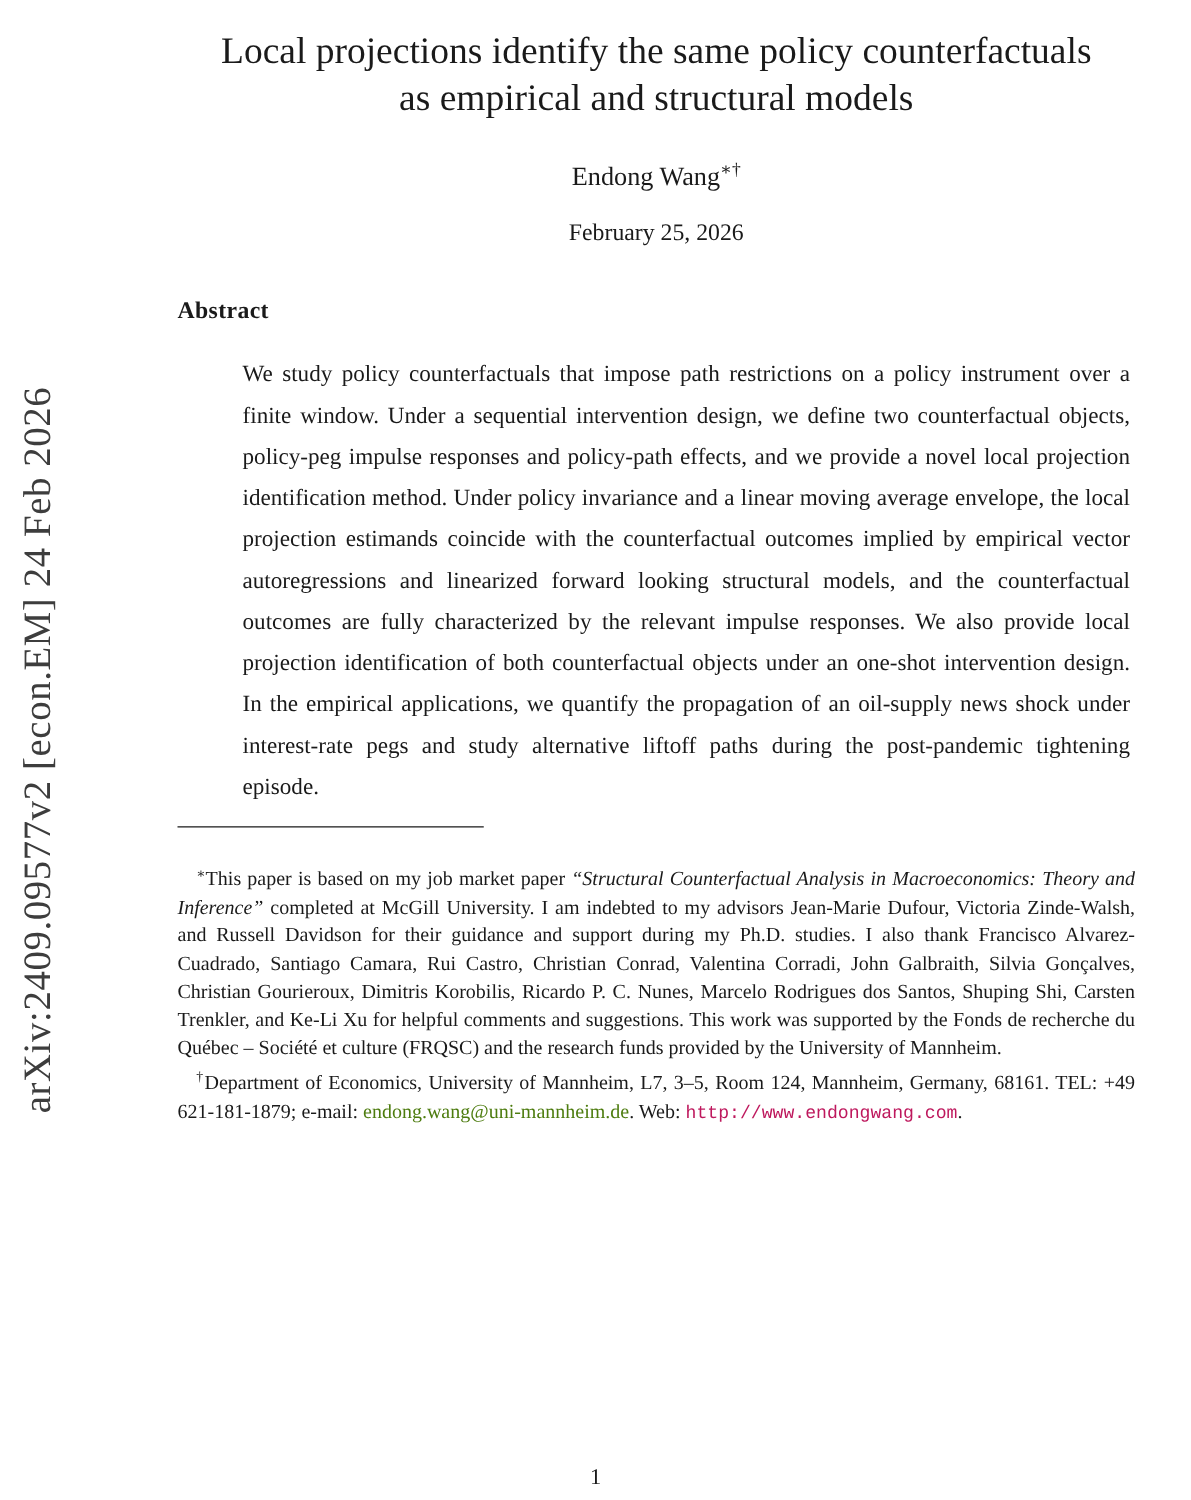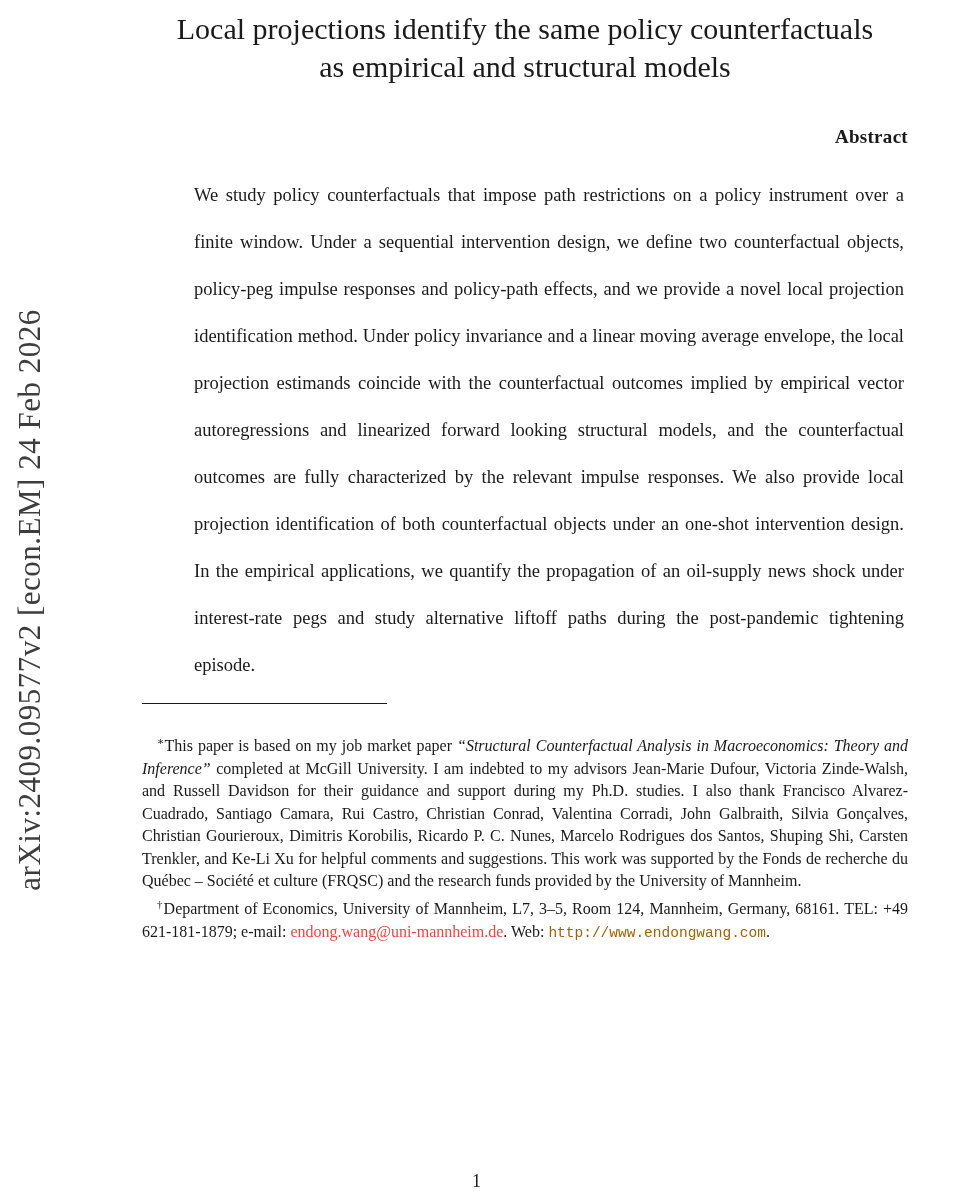--- a/index.html
+++ b/index.html
@@ -15,38 +15,38 @@
     position: absolute;
     top: 600px; left: 30px;
     transform: translate(-50%, -50%) rotate(-90deg);
     white-space: nowrap;
     font-size: 31px;
     letter-spacing: 0.5px;
     color: #3d3d3d;
   }
   .content {
     position: absolute;
-    left: 142px; top: 0;
+    left: 142px; top: 12px;
     width: 766px;
   }
   .title {
     font-size: 30px;
     font-weight: 400;
     text-align: center;
     line-height: 38px;
     margin: 10px auto 0;
     max-width: 700px;
   }
   .author { text-align: center; font-size: 21px; margin-top: 30px; }
   .author sup { font-size: 14px; }
   .date { text-align: center; font-size: 19px; margin-top: 22px; }
-  .abstract-heading { text-align: right; font-weight: 700; font-size: 19px; margin-top: 40px; letter-spacing: 0.3px; }
+  .abstract-heading { text-align: left; font-weight: 700; font-size: 19px; margin-top: 40px; letter-spacing: 0.3px; }
   .abstract-body {
     font-size: 18.5px;
-    line-height: 47px;
+    line-height: 33px;
     text-align: justify;
     margin: 24px 4px 0 52px;
   }
   .keywords, .jel {
     font-size: 19.5px;
     line-height: 35px;
     text-align: justify;
     margin: 0;
   }
   .keywords { margin-top: 32px; }
@@ -72,36 +72,38 @@
 <body>
 
 <div class="page">
 
   <div class="arxiv-stamp" style="color: rgb(61, 61, 61);">arXiv:2409.09577v2  [econ.EM]  24 Feb 2026</div>
 
   <div class="content">
 
     <h1 class="title">Local projections identify the same policy counterfactuals as empirical and structural models</h1>
 
+    <div class="author"><span>Endong Wang</span><sup>∗†</sup></div>
 
+    <div class="date">February 25, 2026</div>
 
     <div class="abstract">
       <div class="abstract-heading">Abstract</div>
       <p class="abstract-body">We study policy counterfactuals that impose path restrictions on a policy instrument over a finite window. Under a sequential intervention design, we define two counterfactual objects, policy-peg impulse responses and policy-path effects, and we provide a novel local projection identification method. Under policy invariance and a linear moving average envelope, the local projection estimands coincide with the counterfactual outcomes implied by empirical vector autoregressions and linearized forward looking structural models, and the counterfactual outcomes are fully characterized by the relevant impulse responses. We also provide local projection identification of both counterfactual objects under an one-shot intervention design. In the empirical applications, we quantify the propagation of an oil-supply news shock under interest-rate pegs and study alternative liftoff paths during the post-pandemic tightening episode.</p>
     </div>
 
 
 
     <div class="footnote-rule"></div>
 
     <div class="footnotes">
 
       <p class="footnote"><sup>∗</sup><span>This paper is based on my job market paper </span><span class="em">“Structural Counterfactual Analysis in Macroeconomics: Theory and Inference”</span><span> completed at McGill University. I am indebted to my advisors Jean-Marie Dufour, Victoria Zinde-Walsh, and Russell Davidson for their guidance and support during my Ph.D. studies. I also thank Francisco Alvarez-Cuadrado, Santiago Camara, Rui Castro, Christian Conrad, Valentina Corradi, John Galbraith, Silvia Gonçalves, Christian Gourieroux, Dimitris Korobilis, Ricardo P. C. Nunes, Marcelo Rodrigues dos Santos, Shuping Shi, Carsten Trenkler, and Ke-Li Xu for helpful comments and suggestions. This work was supported by the Fonds de recherche du Québec – Société et culture (FRQSC) and the research funds provided by the University of Mannheim.</span></p>
 
-      <p class="footnote"><sup>†</sup><span>Department of Economics, University of Mannheim, L7, 3–5, Room 124, Mannheim, Germany, 68161. TEL: +49 621-181-1879; e-mail: </span><a href="#" style="color: #ef4444;">endong.wang@uni-mannheim.de</a><span>. Web: </span><a href="#" class="mono" style="color: #a16207;">http://www.endongwang.com</a><span>.</span></p>
+      <p class="footnote"><sup>†</sup><span>Department of Economics, University of Mannheim, L7, 3–5, Room 124, Mannheim, Germany, 68161. TEL: +49 621-181-1879; e-mail: </span><a href="#" style="color: #4d7c0f;">endong.wang@uni-mannheim.de</a><span>. Web: </span><a href="#" class="mono" style="color: #be185d;">http://www.endongwang.com</a><span>.</span></p>
 
     </div>
 
   </div>
 
   <div class="page-number">1</div>
 
 </div>
 
 </body></html>

